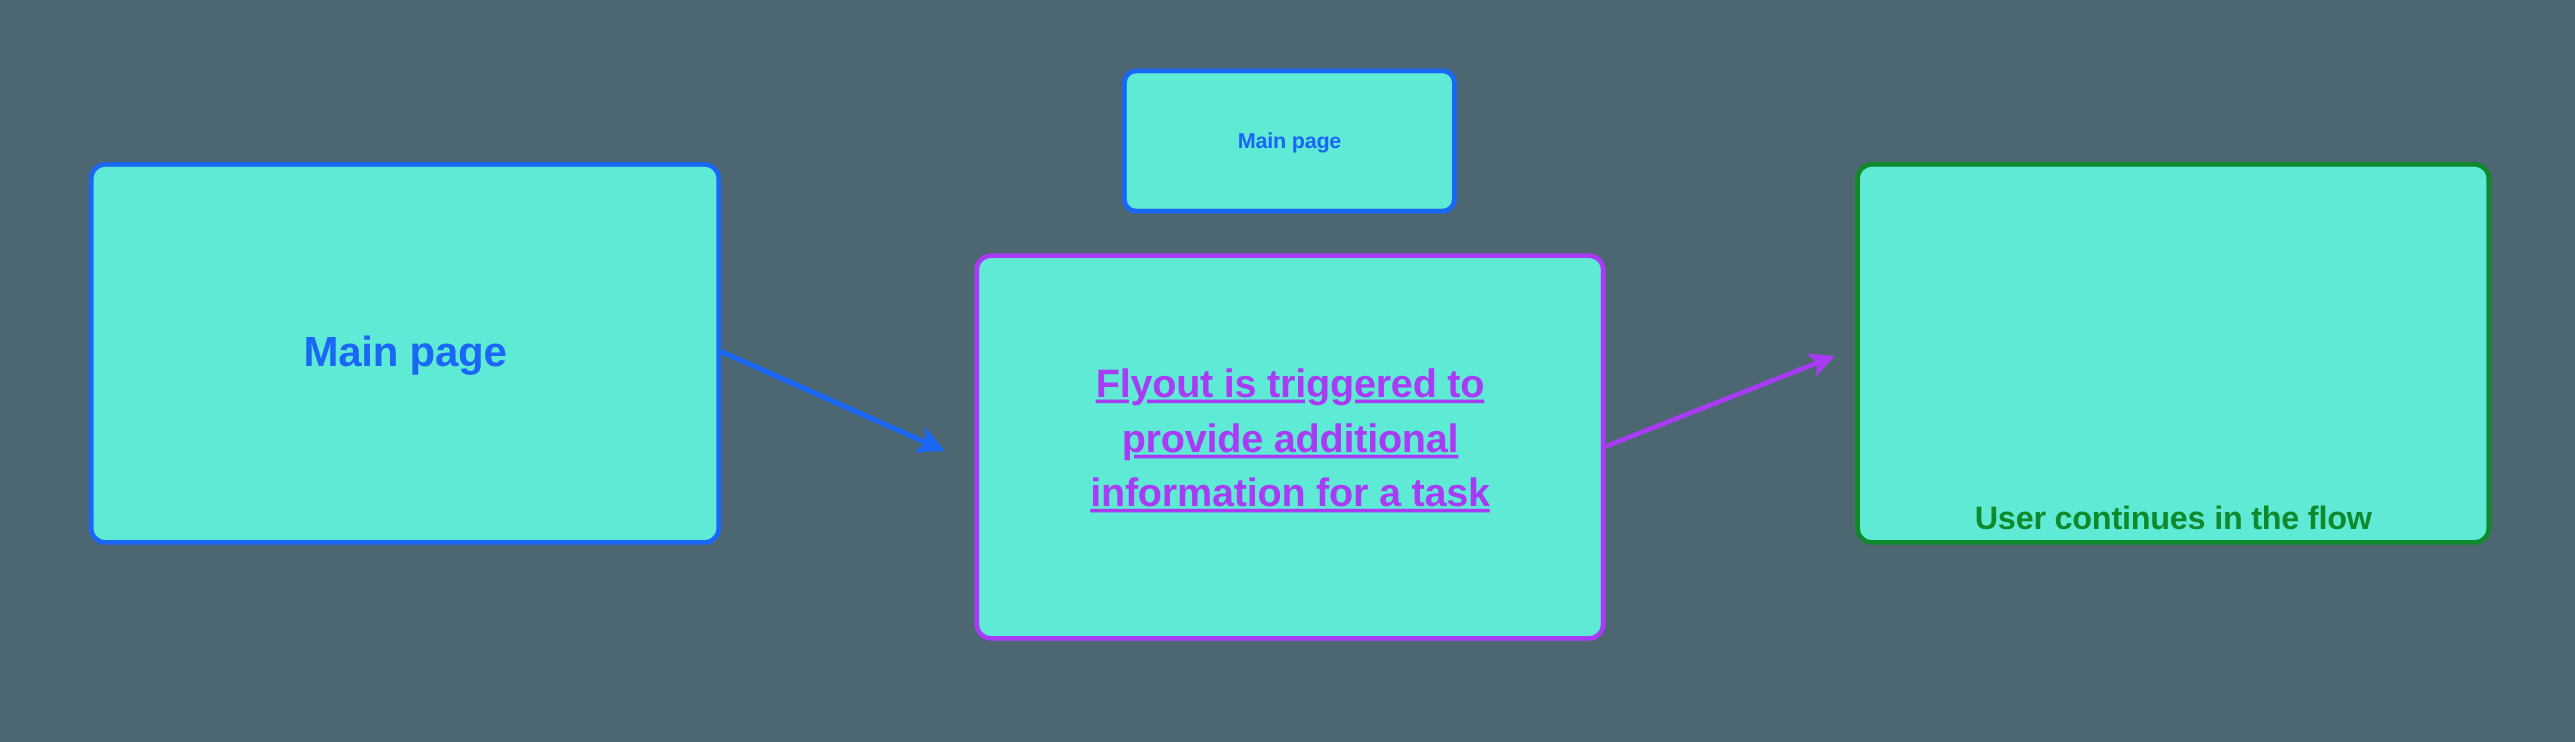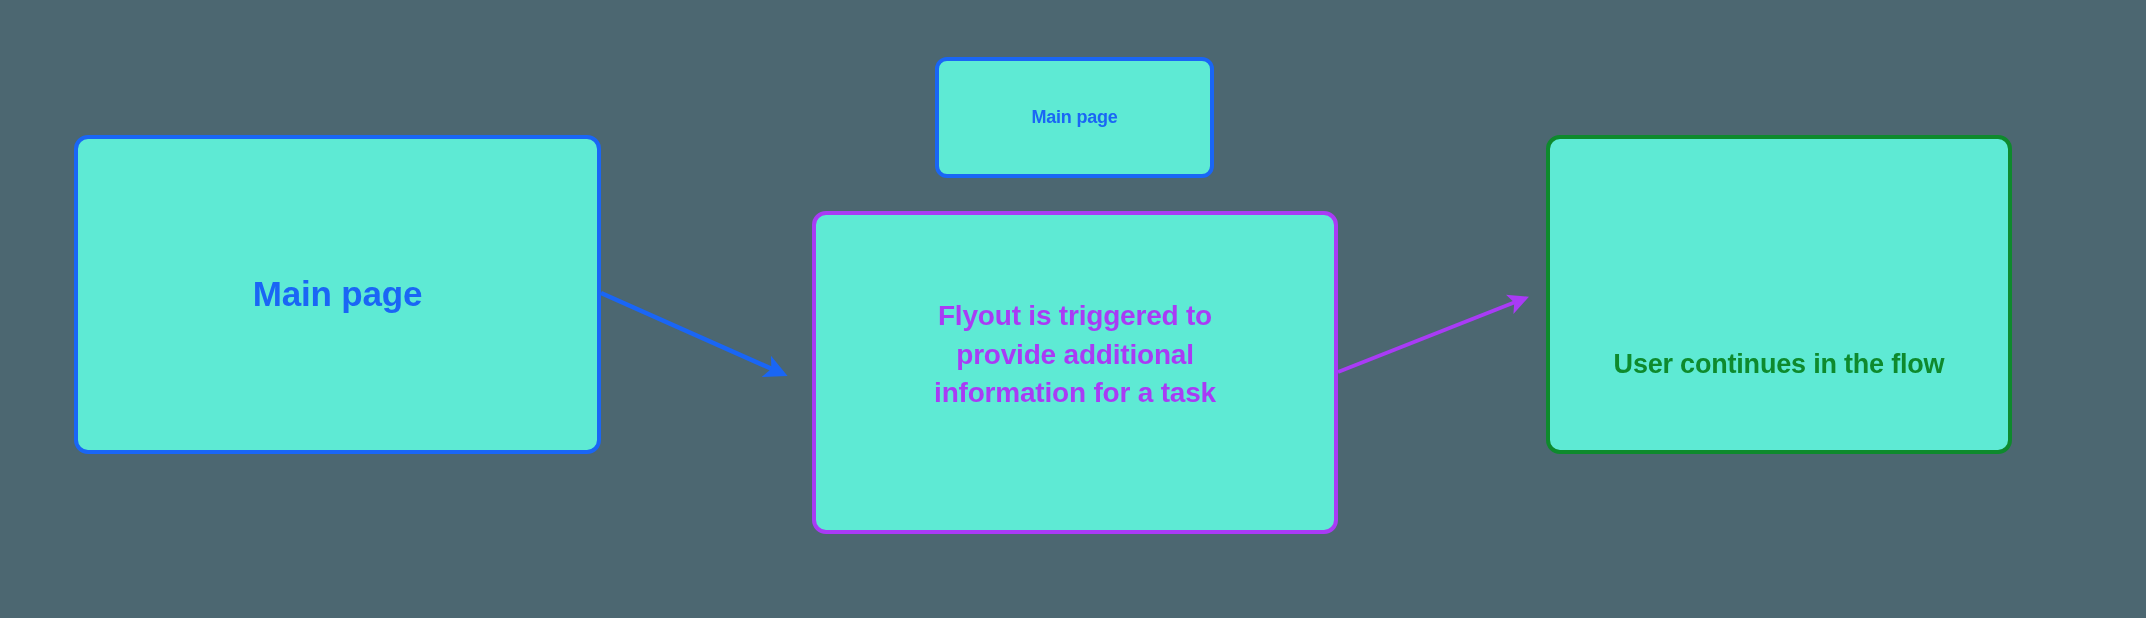--- a/index.html
+++ b/index.html
@@ -71,33 +71,34 @@
     top: 211px;
     width: 526px;
     height: 323px;
     border-width: 4px;
     border-color: #a93bf5;
     align-items: flex-start;
     padding-top: 82px;
   }
   #node-flyout .node-label {
     color: #a93bf5;
-    font-size: 28px;
+    font-size: 33px;
     line-height: 1.38;
+    text-decoration: underline;
   }
 
   
   #node-user-continues {
     left: 1546px;
     top: 135px;
-    width: 466px;
+    width: 530px;
     height: 319px;
     border-width: 4px;
     border-color: #0e8a2d;
-    align-items: center;
+    align-items: flex-end;
     padding-top: 140px;
   }
   #node-user-continues .node-label {
     color: #0e8a2d;
     font-size: 27px;
   }
 
   
   #connectors {
     position: absolute;

